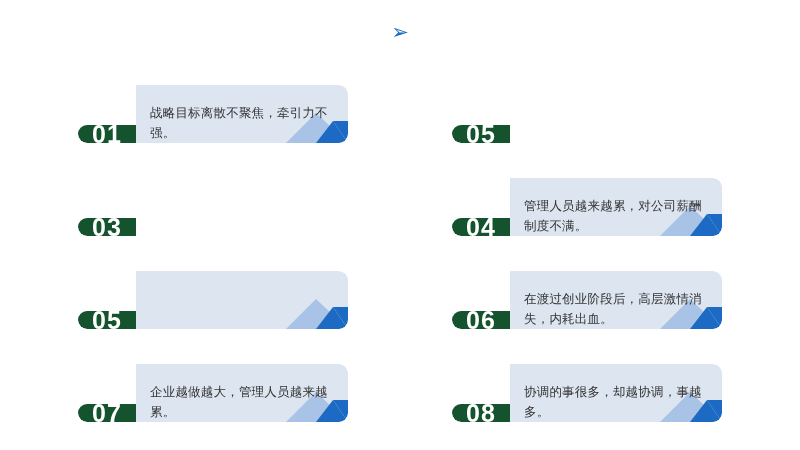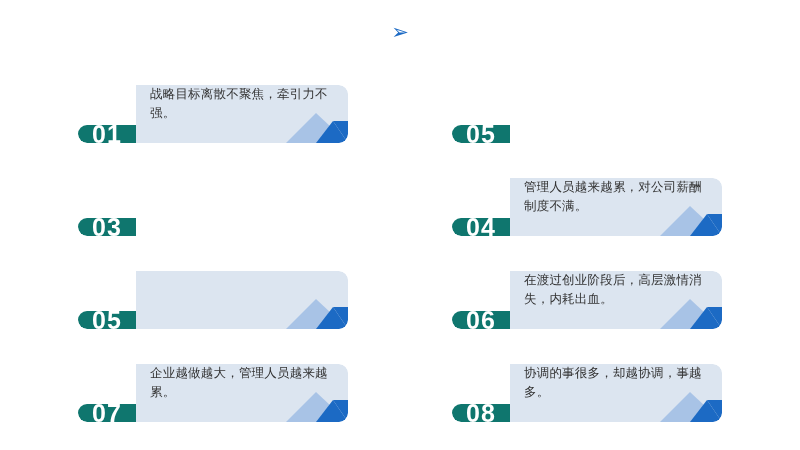--- a/index.html
+++ b/index.html
@@ -66,42 +66,42 @@
     position: relative;
     height: 58px;
     display: flex;
     align-items: stretch;
     border-radius: 9px;
     overflow: hidden;
   }
 
   .card-num {
     flex: 0 0 58px;
-    background: #0f766e;
+    background: #14532d;
     color: #ffffff;
     display: flex;
     align-items: center;
     justify-content: center;
     font-size: 25px;
     font-weight: 700;
     letter-spacing: 1px;
     border-radius: 9px 0 0 9px;
     position: relative;
     z-index: 3;
     margin-top: 40px;
   }
 
   .card-body {
     flex: 1 1 auto;
     background: #DCE5F0;
     border-radius: 0 9px 9px 0;
     position: relative;
     overflow: hidden;
     display: flex;
-    align-items: flex-start;
+    align-items: flex-end;
   }
 
   .card-text {
     position: relative;
     z-index: 2;
     color: #333333;
     font-size: 12.5px;
     line-height: 1.55;
     padding: 0 10px 0 14px;
     letter-spacing: 0.2px;

